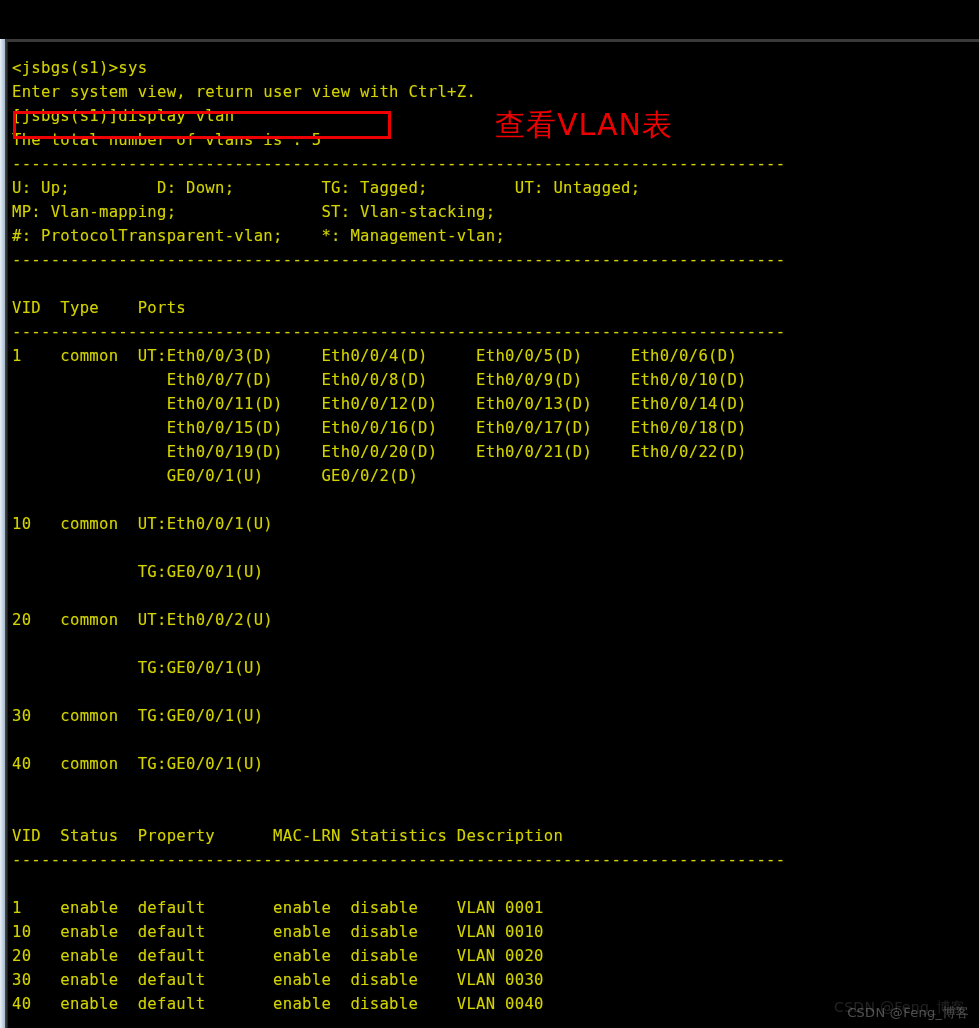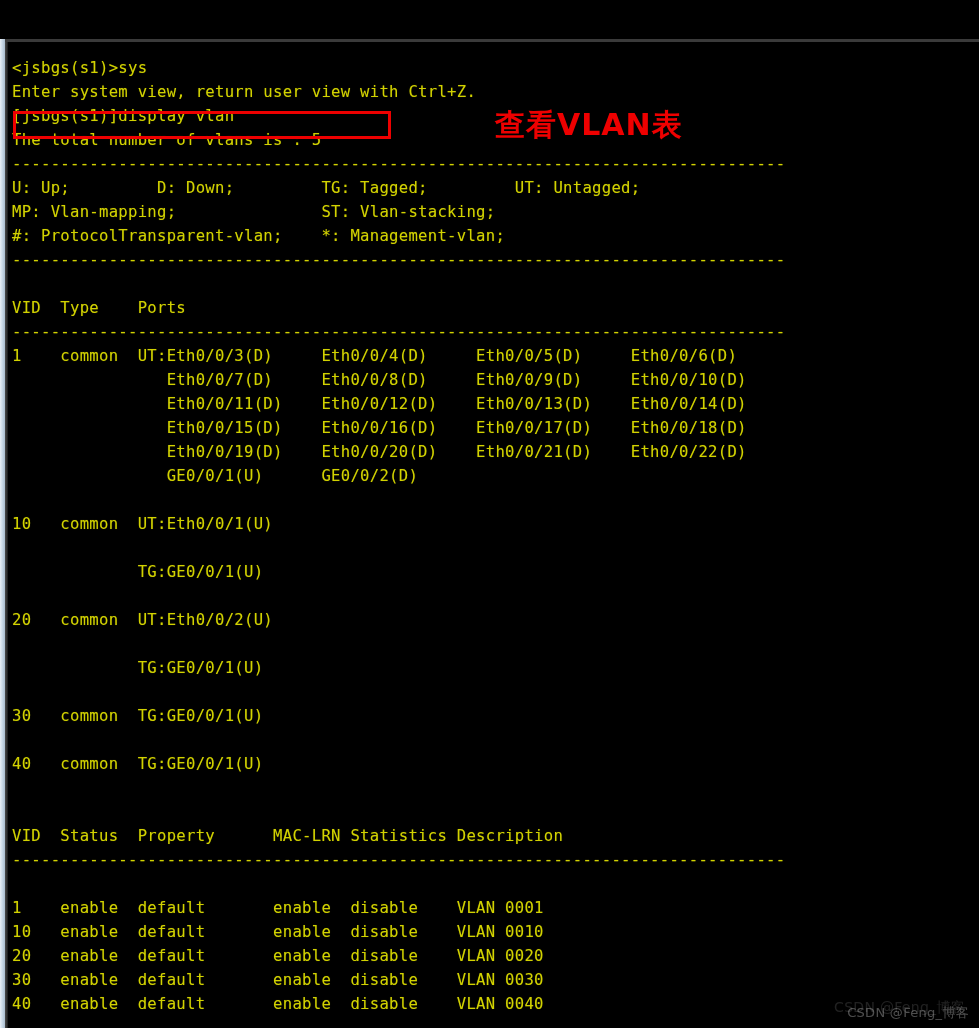--- a/index.html
+++ b/index.html
@@ -119,21 +119,21 @@
     border: 3px solid #ee0000;
     box-sizing: border-box;
     background: transparent;
   }
   #red-note {
     position: absolute;
     left: 487px;
     top: 66px;
     font-family: "DejaVu Sans", "Liberation Sans", sans-serif;
     font-size: 30px;
-    font-weight: 700;
+    font-weight: 400;
     color: #ee0000;
     white-space: nowrap;
     line-height: 34px;
     letter-spacing: 1px;
   }
 
   
   #watermark {
     position: absolute;
     right: 10px;

